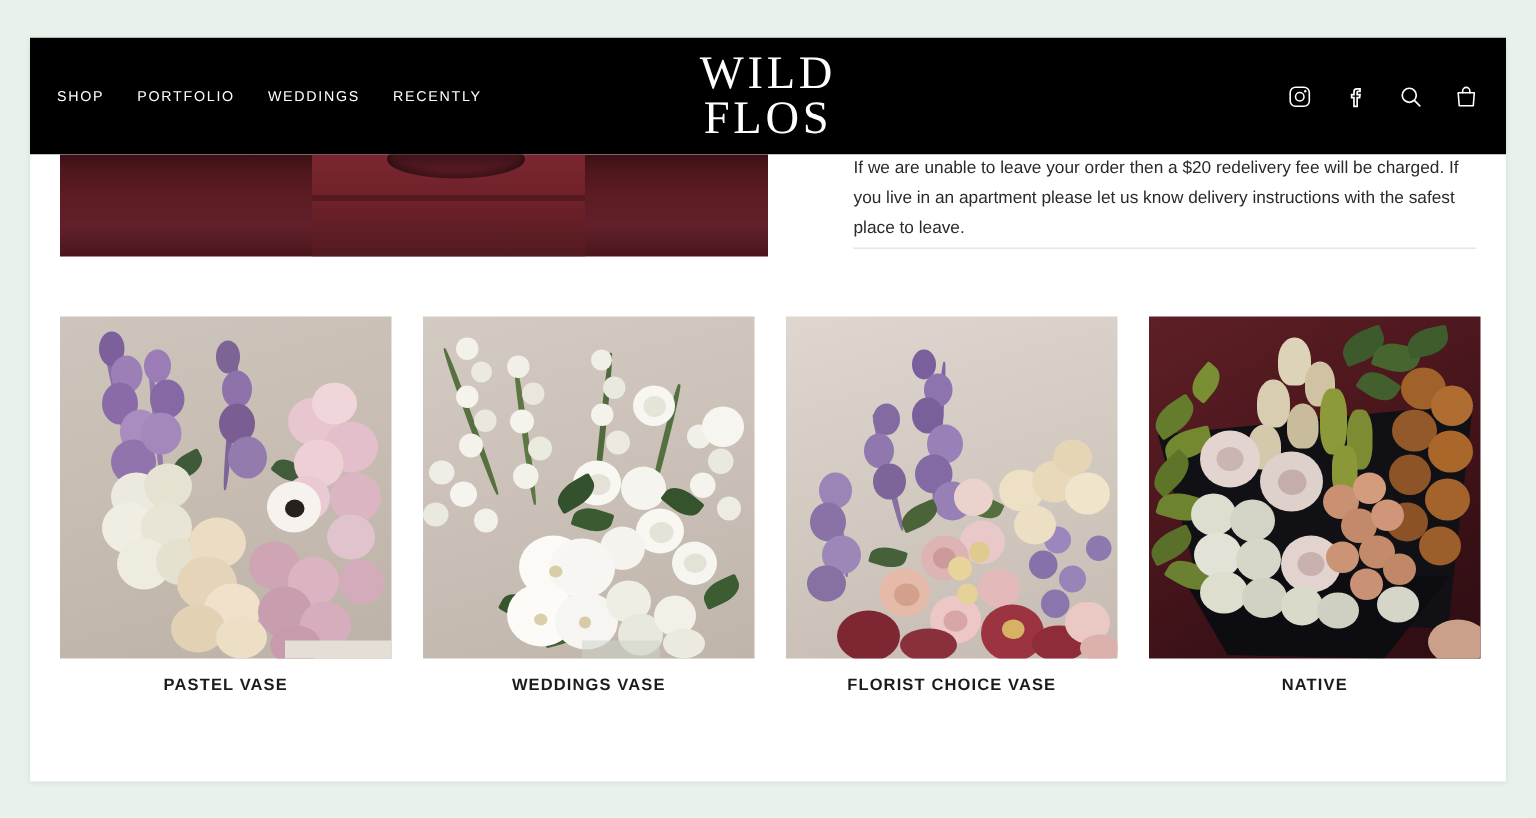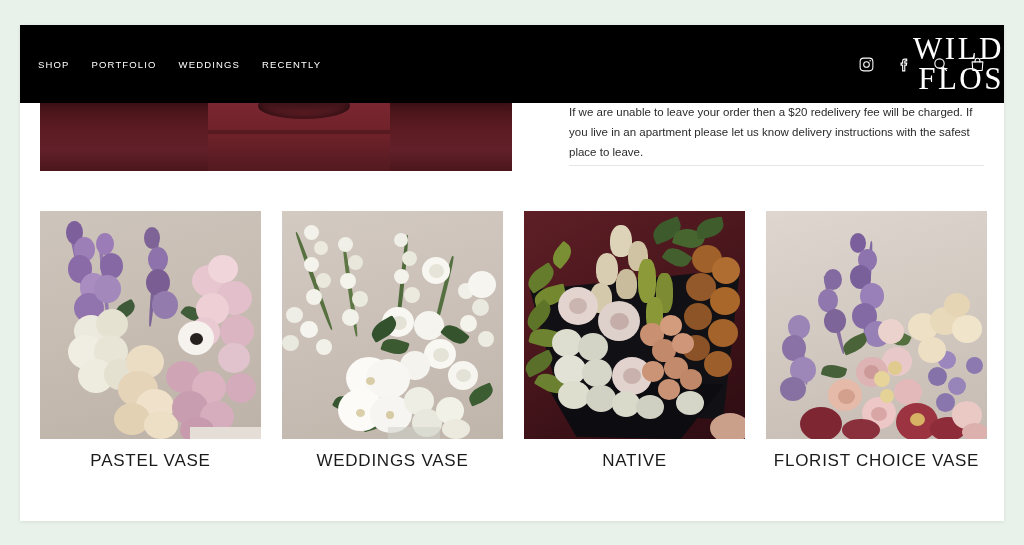--- a/index.html
+++ b/index.html
@@ -44,21 +44,21 @@
     text-decoration: none;
     font-weight: 400;
     white-space: nowrap;
     cursor: pointer;
   }
   .brand-logo {
     position: absolute;
     left: 0; right: 0;
     top: 50%;
     transform: translateY(-50%);
-    text-align: right;
+    text-align: center;
     pointer-events: none;
   }
   .brand-line {
     display: block;
     color: #ffffff;
     font-family: "Liberation Serif", serif;
     font-size: 31px;
     line-height: 0.97;
     letter-spacing: 2.5px;
     font-weight: 400;
@@ -173,24 +173,25 @@
     width: 221px;
     height: 228px;
     position: relative;
     overflow: hidden;
   }
   .product-info {
     text-align: center;
     padding-top: 12px;
   }
   .product-title {
-    font-size: 17px;
+    font-size: 11px;
     letter-spacing: 0.75px;
     color: #1b1b1b;
     white-space: nowrap;
+    font-weight: bold;
   }
 
   
   .bg-beige { background: linear-gradient(165deg, #cdc4bb 0%, #c7bdb3 45%, #bdb2a8 100%); }
   .bg-beige2 { background: linear-gradient(165deg, #d3cac2 0%, #cac0b7 50%, #bfb5ab 100%); }
   .bg-beige3 { background: linear-gradient(165deg, #ded6cf 0%, #d2c9c1 50%, #c5bbb2 100%); }
   .bg-maroon {
     background: linear-gradient(150deg, #5e1f26 0%, #4e181e 35%, #3a1117 70%, #2d0d12 100%);
   }
   .petal {
@@ -398,92 +399,20 @@
 
         <div style="position:absolute;left:106px;top:216px;width:52px;height:12px;background:rgba(205,209,200,0.55);"></div>
       </div>
       <div class="product-info">
         <div class="product-title">WEDDINGS VASE</div>
 
       </div>
     </div>
 
     <div class="product-card">
-      <div class="product-image bg-maroon">
-
-        <div class="blackwrap" style="left:6px;top:58px;width:210px;height:150px;clip-path:polygon(0% 14%, 100% 0%, 92% 100%, 16% 96%);"></div>
-        <div class="blackwrap" style="left:20px;top:170px;width:180px;height:58px;clip-path:polygon(0% 0%, 100% 6%, 76% 100%, 18% 96%);background:#0d0c10;"></div>
-
-        <div class="petal" style="left:2px;top:58px;width:30px;height:18px;background:#657c2c;transform:rotate(-34deg);border-radius:60% 8%;"></div>
-        <div class="petal" style="left:10px;top:76px;width:32px;height:18px;background:#73882f;transform:rotate(-14deg);border-radius:60% 8%;"></div>
-        <div class="petal" style="left:0px;top:96px;width:30px;height:17px;background:#5e7429;transform:rotate(-44deg);border-radius:60% 8%;"></div>
-        <div class="petal" style="left:6px;top:118px;width:32px;height:18px;background:#6e8330;transform:rotate(16deg);border-radius:60% 8%;"></div>
-        <div class="petal" style="left:0px;top:144px;width:30px;height:17px;background:#5a702a;transform:rotate(-26deg);border-radius:60% 8%;"></div>
-        <div class="petal" style="left:12px;top:164px;width:30px;height:17px;background:#6b8030;transform:rotate(30deg);border-radius:60% 8%;"></div>
-        <div class="petal" style="left:26px;top:36px;width:24px;height:16px;background:#7a8f33;transform:rotate(-50deg);border-radius:60% 8%;"></div>
-
-        <div class="petal" style="left:128px;top:10px;width:30px;height:19px;background:#3c5a2c;transform:rotate(-22deg);border-radius:60% 8%;"></div>
-        <div class="petal" style="left:150px;top:18px;width:30px;height:19px;background:#47662f;transform:rotate(18deg);border-radius:60% 8%;"></div>
-        <div class="petal" style="left:172px;top:8px;width:28px;height:18px;background:#3e5c2c;transform:rotate(-12deg);border-radius:60% 8%;"></div>
-        <div class="petal" style="left:140px;top:38px;width:26px;height:17px;background:#445f2e;transform:rotate(34deg);border-radius:60% 8%;"></div>
-
-        <div class="petal" style="left:86px;top:14px;width:22px;height:32px;background:#ddd3b8;border-radius:48% 48% 40% 40%;"></div>
-        <div class="petal" style="left:104px;top:30px;width:20px;height:30px;background:#cfc3a4;border-radius:48% 48% 40% 40%;"></div>
-        <div class="petal" style="left:72px;top:42px;width:22px;height:32px;background:#d8cdb0;border-radius:48% 48% 40% 40%;"></div>
-        <div class="petal" style="left:92px;top:58px;width:21px;height:30px;background:#c9bc9d;border-radius:48% 48% 40% 40%;"></div>
-        <div class="petal" style="left:66px;top:72px;width:22px;height:30px;background:#d5c9ab;border-radius:48% 48% 40% 40%;"></div>
-
-        <div class="petal" style="left:114px;top:48px;width:18px;height:44px;background:#8c9a3a;border-radius:40%;"></div>
-        <div class="petal" style="left:132px;top:62px;width:17px;height:40px;background:#7d8c33;border-radius:40%;"></div>
-        <div class="petal" style="left:122px;top:86px;width:17px;height:34px;background:#8a9838;border-radius:40%;"></div>
-
-        <div class="petal" style="left:168px;top:34px;width:30px;height:28px;background:#a0612a;"></div>
-        <div class="petal" style="left:188px;top:46px;width:28px;height:27px;background:#b06d31;"></div>
-        <div class="petal" style="left:162px;top:62px;width:30px;height:28px;background:#94592a;"></div>
-        <div class="petal" style="left:186px;top:76px;width:30px;height:28px;background:#a96829;"></div>
-        <div class="petal" style="left:160px;top:92px;width:28px;height:27px;background:#8d5427;"></div>
-        <div class="petal" style="left:184px;top:108px;width:30px;height:28px;background:#a4632b;"></div>
-        <div class="petal" style="left:158px;top:124px;width:28px;height:26px;background:#8a5226;"></div>
-        <div class="petal" style="left:180px;top:140px;width:28px;height:26px;background:#9c5e2a;"></div>
-
-        <div class="petal" style="left:34px;top:76px;width:40px;height:38px;background:#e3d4cf;"></div>
-        <div class="petal" style="left:45px;top:87px;width:18px;height:16px;background:#cbb5b0;"></div>
-        <div class="petal" style="left:74px;top:90px;width:42px;height:40px;background:#ded0ca;"></div>
-        <div class="petal" style="left:86px;top:102px;width:19px;height:17px;background:#c5aeaa;"></div>
-        <div class="petal" style="left:88px;top:146px;width:40px;height:38px;background:#e2d3ce;"></div>
-        <div class="petal" style="left:99px;top:157px;width:18px;height:16px;background:#c9b2ae;"></div>
-
-        <div class="petal" style="left:116px;top:112px;width:24px;height:23px;background:#c99171;"></div>
-        <div class="petal" style="left:136px;top:104px;width:22px;height:21px;background:#d39c7c;"></div>
-        <div class="petal" style="left:128px;top:128px;width:24px;height:23px;background:#c28a6b;"></div>
-        <div class="petal" style="left:148px;top:122px;width:22px;height:21px;background:#cf9679;"></div>
-        <div class="petal" style="left:140px;top:146px;width:24px;height:22px;background:#c38b6c;"></div>
-        <div class="petal" style="left:118px;top:150px;width:22px;height:21px;background:#cc9476;"></div>
-        <div class="petal" style="left:156px;top:158px;width:22px;height:21px;background:#c08868;"></div>
-        <div class="petal" style="left:134px;top:168px;width:22px;height:21px;background:#ca9274;"></div>
-
-        <div class="petal" style="left:28px;top:118px;width:30px;height:28px;background:#ddddd0;"></div>
-        <div class="petal" style="left:54px;top:122px;width:30px;height:28px;background:#d4d4c6;"></div>
-        <div class="petal" style="left:30px;top:144px;width:32px;height:30px;background:#e2e2d6;"></div>
-        <div class="petal" style="left:58px;top:148px;width:30px;height:28px;background:#d7d7c9;"></div>
-        <div class="petal" style="left:34px;top:170px;width:32px;height:28px;background:#dedecf;"></div>
-        <div class="petal" style="left:62px;top:174px;width:30px;height:27px;background:#d2d2c4;"></div>
-        <div class="petal" style="left:88px;top:180px;width:28px;height:26px;background:#dadacb;"></div>
-        <div class="petal" style="left:112px;top:184px;width:28px;height:24px;background:#d0d0c2;"></div>
-        <div class="petal" style="left:152px;top:180px;width:28px;height:24px;background:#d6d6c8;"></div>
-
-        <div class="petal" style="left:186px;top:202px;width:40px;height:30px;background:#caa08b;"></div>
-      </div>
-      <div class="product-info">
-        <div class="product-title">NATIVE</div>
-
-      </div>
-    </div>
-
-    <div class="product-card">
       <div class="product-image bg-beige3">
 
         <div class="stem" style="left:100px;top:30px;width:4px;height:100px;background:#7f67a0;transform:rotate(4deg);"></div>
         <div class="stem" style="left:66px;top:64px;width:4px;height:80px;background:#87709f;transform:rotate(-14deg);"></div>
         <div class="stem" style="left:34px;top:108px;width:4px;height:66px;background:#8b74a6;transform:rotate(-8deg);"></div>
         <div class="petal" style="left:84px;top:22px;width:16px;height:20px;background:#7b5f9c;"></div>
         <div class="petal" style="left:92px;top:38px;width:19px;height:22px;background:#8e74ae;"></div>
         <div class="petal" style="left:84px;top:54px;width:21px;height:24px;background:#7a609b;"></div>
         <div class="petal" style="left:94px;top:72px;width:24px;height:26px;background:#9a80b8;"></div>
         <div class="petal" style="left:86px;top:92px;width:25px;height:26px;background:#836aa4;"></div>
@@ -535,14 +464,86 @@
         <div class="petal" style="left:76px;top:208px;width:38px;height:22px;background:#8a2f3c;"></div>
         <div class="petal" style="left:186px;top:190px;width:30px;height:28px;background:#eac9c4;"></div>
         <div class="petal" style="left:196px;top:212px;width:26px;height:18px;background:#dcb0ad;"></div>
       </div>
       <div class="product-info">
         <div class="product-title">FLORIST CHOICE VASE</div>
 
       </div>
     </div>
 
+    <div class="product-card">
+      <div class="product-image bg-maroon">
+
+        <div class="blackwrap" style="left:6px;top:58px;width:210px;height:150px;clip-path:polygon(0% 14%, 100% 0%, 92% 100%, 16% 96%);"></div>
+        <div class="blackwrap" style="left:20px;top:170px;width:180px;height:58px;clip-path:polygon(0% 0%, 100% 6%, 76% 100%, 18% 96%);background:#0d0c10;"></div>
+
+        <div class="petal" style="left:2px;top:58px;width:30px;height:18px;background:#657c2c;transform:rotate(-34deg);border-radius:60% 8%;"></div>
+        <div class="petal" style="left:10px;top:76px;width:32px;height:18px;background:#73882f;transform:rotate(-14deg);border-radius:60% 8%;"></div>
+        <div class="petal" style="left:0px;top:96px;width:30px;height:17px;background:#5e7429;transform:rotate(-44deg);border-radius:60% 8%;"></div>
+        <div class="petal" style="left:6px;top:118px;width:32px;height:18px;background:#6e8330;transform:rotate(16deg);border-radius:60% 8%;"></div>
+        <div class="petal" style="left:0px;top:144px;width:30px;height:17px;background:#5a702a;transform:rotate(-26deg);border-radius:60% 8%;"></div>
+        <div class="petal" style="left:12px;top:164px;width:30px;height:17px;background:#6b8030;transform:rotate(30deg);border-radius:60% 8%;"></div>
+        <div class="petal" style="left:26px;top:36px;width:24px;height:16px;background:#7a8f33;transform:rotate(-50deg);border-radius:60% 8%;"></div>
+
+        <div class="petal" style="left:128px;top:10px;width:30px;height:19px;background:#3c5a2c;transform:rotate(-22deg);border-radius:60% 8%;"></div>
+        <div class="petal" style="left:150px;top:18px;width:30px;height:19px;background:#47662f;transform:rotate(18deg);border-radius:60% 8%;"></div>
+        <div class="petal" style="left:172px;top:8px;width:28px;height:18px;background:#3e5c2c;transform:rotate(-12deg);border-radius:60% 8%;"></div>
+        <div class="petal" style="left:140px;top:38px;width:26px;height:17px;background:#445f2e;transform:rotate(34deg);border-radius:60% 8%;"></div>
+
+        <div class="petal" style="left:86px;top:14px;width:22px;height:32px;background:#ddd3b8;border-radius:48% 48% 40% 40%;"></div>
+        <div class="petal" style="left:104px;top:30px;width:20px;height:30px;background:#cfc3a4;border-radius:48% 48% 40% 40%;"></div>
+        <div class="petal" style="left:72px;top:42px;width:22px;height:32px;background:#d8cdb0;border-radius:48% 48% 40% 40%;"></div>
+        <div class="petal" style="left:92px;top:58px;width:21px;height:30px;background:#c9bc9d;border-radius:48% 48% 40% 40%;"></div>
+        <div class="petal" style="left:66px;top:72px;width:22px;height:30px;background:#d5c9ab;border-radius:48% 48% 40% 40%;"></div>
+
+        <div class="petal" style="left:114px;top:48px;width:18px;height:44px;background:#8c9a3a;border-radius:40%;"></div>
+        <div class="petal" style="left:132px;top:62px;width:17px;height:40px;background:#7d8c33;border-radius:40%;"></div>
+        <div class="petal" style="left:122px;top:86px;width:17px;height:34px;background:#8a9838;border-radius:40%;"></div>
+
+        <div class="petal" style="left:168px;top:34px;width:30px;height:28px;background:#a0612a;"></div>
+        <div class="petal" style="left:188px;top:46px;width:28px;height:27px;background:#b06d31;"></div>
+        <div class="petal" style="left:162px;top:62px;width:30px;height:28px;background:#94592a;"></div>
+        <div class="petal" style="left:186px;top:76px;width:30px;height:28px;background:#a96829;"></div>
+        <div class="petal" style="left:160px;top:92px;width:28px;height:27px;background:#8d5427;"></div>
+        <div class="petal" style="left:184px;top:108px;width:30px;height:28px;background:#a4632b;"></div>
+        <div class="petal" style="left:158px;top:124px;width:28px;height:26px;background:#8a5226;"></div>
+        <div class="petal" style="left:180px;top:140px;width:28px;height:26px;background:#9c5e2a;"></div>
+
+        <div class="petal" style="left:34px;top:76px;width:40px;height:38px;background:#e3d4cf;"></div>
+        <div class="petal" style="left:45px;top:87px;width:18px;height:16px;background:#cbb5b0;"></div>
+        <div class="petal" style="left:74px;top:90px;width:42px;height:40px;background:#ded0ca;"></div>
+        <div class="petal" style="left:86px;top:102px;width:19px;height:17px;background:#c5aeaa;"></div>
+        <div class="petal" style="left:88px;top:146px;width:40px;height:38px;background:#e2d3ce;"></div>
+        <div class="petal" style="left:99px;top:157px;width:18px;height:16px;background:#c9b2ae;"></div>
+
+        <div class="petal" style="left:116px;top:112px;width:24px;height:23px;background:#c99171;"></div>
+        <div class="petal" style="left:136px;top:104px;width:22px;height:21px;background:#d39c7c;"></div>
+        <div class="petal" style="left:128px;top:128px;width:24px;height:23px;background:#c28a6b;"></div>
+        <div class="petal" style="left:148px;top:122px;width:22px;height:21px;background:#cf9679;"></div>
+        <div class="petal" style="left:140px;top:146px;width:24px;height:22px;background:#c38b6c;"></div>
+        <div class="petal" style="left:118px;top:150px;width:22px;height:21px;background:#cc9476;"></div>
+        <div class="petal" style="left:156px;top:158px;width:22px;height:21px;background:#c08868;"></div>
+        <div class="petal" style="left:134px;top:168px;width:22px;height:21px;background:#ca9274;"></div>
+
+        <div class="petal" style="left:28px;top:118px;width:30px;height:28px;background:#ddddd0;"></div>
+        <div class="petal" style="left:54px;top:122px;width:30px;height:28px;background:#d4d4c6;"></div>
+        <div class="petal" style="left:30px;top:144px;width:32px;height:30px;background:#e2e2d6;"></div>
+        <div class="petal" style="left:58px;top:148px;width:30px;height:28px;background:#d7d7c9;"></div>
+        <div class="petal" style="left:34px;top:170px;width:32px;height:28px;background:#dedecf;"></div>
+        <div class="petal" style="left:62px;top:174px;width:30px;height:27px;background:#d2d2c4;"></div>
+        <div class="petal" style="left:88px;top:180px;width:28px;height:26px;background:#dadacb;"></div>
+        <div class="petal" style="left:112px;top:184px;width:28px;height:24px;background:#d0d0c2;"></div>
+        <div class="petal" style="left:152px;top:180px;width:28px;height:24px;background:#d6d6c8;"></div>
+
+        <div class="petal" style="left:186px;top:202px;width:40px;height:30px;background:#caa08b;"></div>
+      </div>
+      <div class="product-info">
+        <div class="product-title">NATIVE</div>
+
+      </div>
+    </div>
+
   </div>
 </div>
 
 </body></html>

